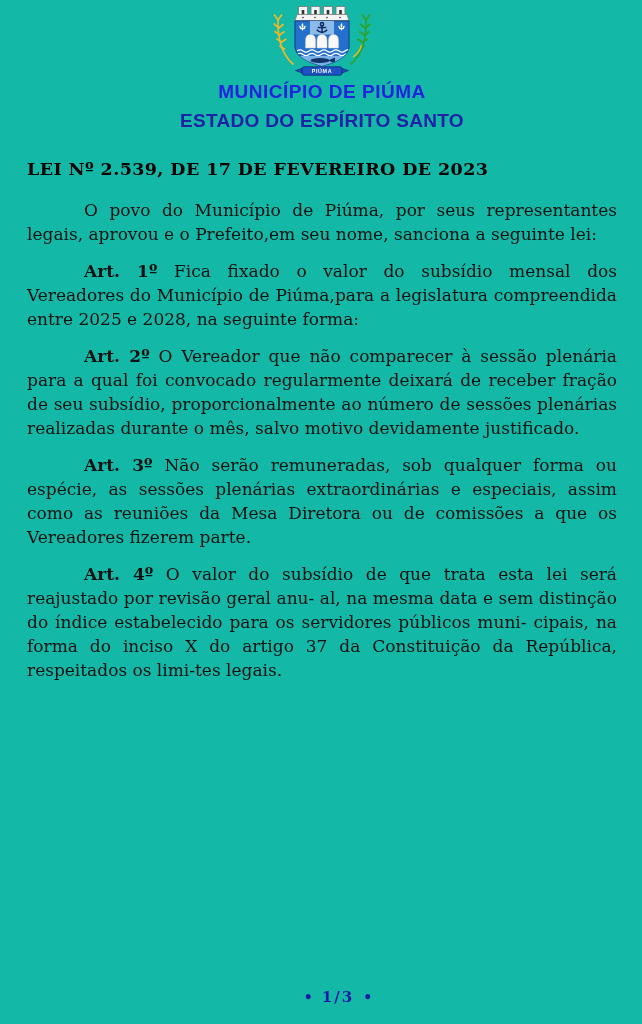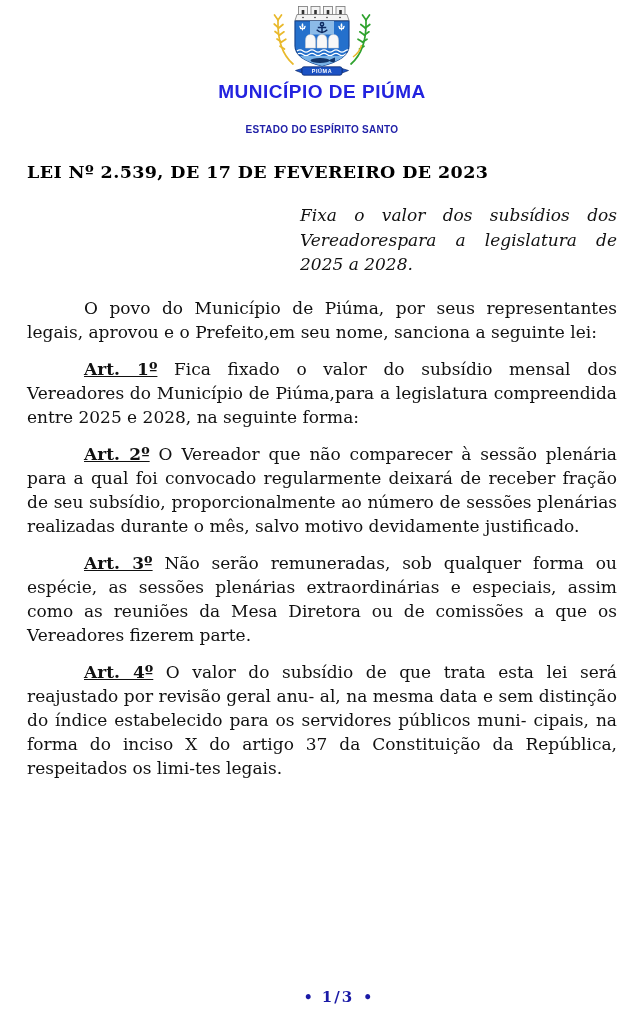--- a/index.html
+++ b/index.html
@@ -1,41 +1,41 @@
 <!DOCTYPE html>
 <html><head>
 <meta charset="utf-8">
 <style>
   html,body{margin:0;padding:0;background:#888;}
   .page{
-    width:642px;height:1024px;background:#ffffff;margin:0 auto;
+    width:642px;height:1024px;background:#14b8a6;margin:0 auto;
     position:relative;box-sizing:border-box;padding:4px 25px 0 27px;
     font-family:"DejaVu Serif",serif;color:#111;overflow:hidden;
   }
   .header{text-align:center;}
   .crest{display:block;margin:0 auto;}
   .muni-title{
     font-family:"Liberation Sans",sans-serif;font-weight:bold;
     font-size:19px;color:#2323DF;letter-spacing:.5px;margin-top:3px;
   }
   .state-title{
     font-family:"Liberation Sans",sans-serif;font-weight:bold;
-    font-size:10px;color:#2121A8;letter-spacing:.3px;margin-top:21px;
+    font-size:19px;color:#2121A8;letter-spacing:.3px;margin-top:7px;
   }
   .law-title{
     font-weight:bold;font-size:17.5px;
     letter-spacing:.4px;margin-top:27px;color:#000;
   }
   .ementa{
     margin-top:21px;margin-left:273px;width:317px;
     font-style:italic;text-align:justify;font-size:17px;line-height:24.5px;
   }
   .bodytext{margin-top:19px;font-size:17px;line-height:24px;}
   p.para{margin:0 0 13px 0;text-align:justify;text-indent:57px;}
-  .prefix{font-weight:bold;text-decoration:underline;}
+  .prefix{font-weight:bold;}
   .para-text{white-space:pre-wrap;}
   .footer{
     position:absolute;left:17px;bottom:18px;width:100%;text-align:center;
     color:#1A1AA6;font-weight:bold;font-size:15px;
   }
   .footer .bullet{display:inline-block;margin:0 9px;font-size:14px;}
   .footer .pagenum{letter-spacing:2px;}
 </style>
 </head>
 <body>
@@ -151,21 +151,20 @@
         <text x="65" y="69" text-anchor="middle" fill="#FFFFFF" font-family="Liberation Sans, sans-serif" font-size="5.4" font-weight="bold" letter-spacing="0.6">PIÚMA</text>
       </g>
     </svg>
 
     <div class="muni-title">MUNICÍPIO DE PIÚMA</div>
     <div class="state-title">ESTADO DO ESPÍRITO SANTO</div>
   </div>
 
   <div class="law-title">LEI Nº 2.539, DE 17 DE FEVEREIRO DE 2023</div>
 
-  <div class="ementa">Fixa o valor dos subsídios dos Vereadorespara a legislatura de 2025 a 2028.</div>
 
   <div class="bodytext">
     <p class="para"><span class="prefix"></span><span class="para-text">O povo do Município de Piúma, por seus representantes legais, aprovou e o Prefeito,em seu nome, sanciona a seguinte lei:</span></p>
 
     <p class="para"><span class="prefix">Art. 1º</span><span class="para-text"> Fica fixado o valor do subsídio mensal dos Vereadores do Município de Piúma,para a legislatura compreendida entre 2025 e 2028, na seguinte forma:</span></p>
 
 
 
     <p class="para"><span class="prefix">Art. 2º</span><span class="para-text"> O Vereador que não comparecer à sessão plenária para a qual foi convocado regularmente deixará de receber fração de seu subsídio, proporcionalmente ao número de sessões plenárias realizadas durante o mês, salvo motivo devidamente justificado.</span></p>
 

